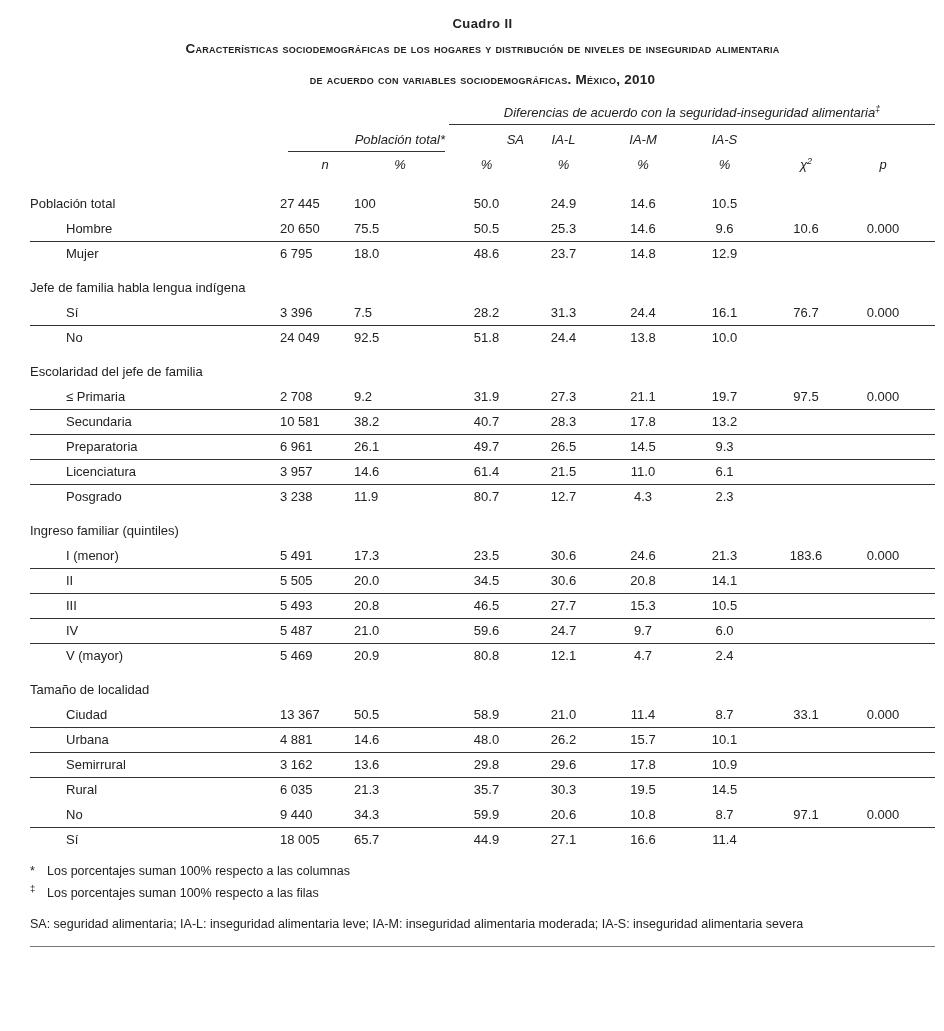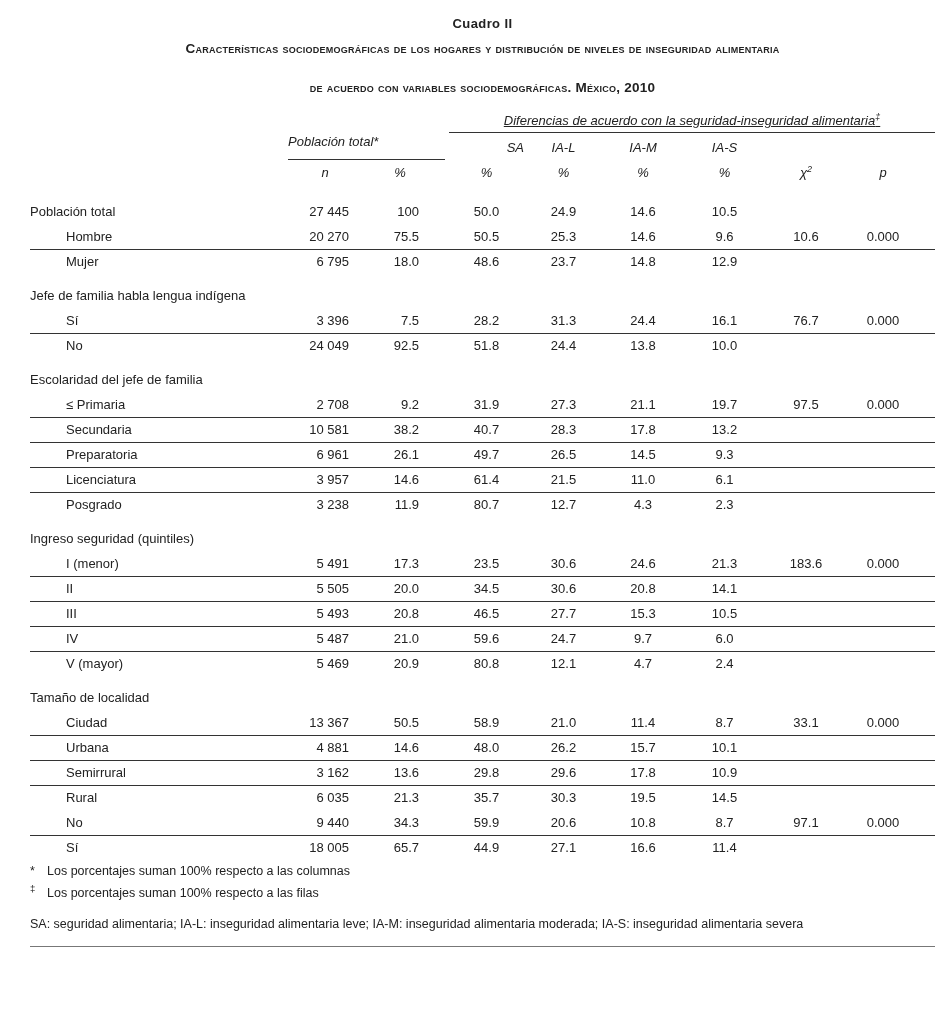--- a/index.html
+++ b/index.html
@@ -20,62 +20,62 @@
 
   
   table.main { border-collapse:collapse; table-layout:fixed; width:905px; margin-top:4px; }
   col.c-label { width:250px; } col.c-n { width:74px; } col.c-pct { width:70px; }
   col.c-sa { width:100px; } col.c-ial { width:79px; } col.c-iam { width:80px; }
   col.c-ias { width:83px; } col.c-chi { width:80px; } col.c-p { width:89px; }
 
   th, td { font-size:13px; font-weight:400; vertical-align:bottom; padding:0; color:#222; }
   thead th { font-style:italic; }
 
-  tr.h-span th { height:30px;text-decoration:underline; }
+  tr.h-span th { height:30px; }
   .dif-inner { margin-left:25px; border-bottom:1.7px solid #333; padding-bottom:4px; text-align:center; white-space:nowrap; }
   .dif-inner sup { font-size:9px; }
 
   tr.h-group th { height:27px; }
-  .pt-inner { margin-left:8px; margin-right:-21px; border-bottom:1.7px solid #333; padding-bottom:10px; text-align:left; }
+  .pt-inner { margin-left:8px; margin-right:-21px; border-bottom:1.7px solid #333; padding-bottom:4px; text-align:right; }
   .h-center { text-align:center; padding-bottom:5px; }
   .sa-pad { padding-left:25px;text-align:right; }
 
   tr.h-sub th { height:26px; padding-bottom:6px; }
   .n-head  { text-align:center; padding-left:16px; }
   .pct-head{ text-align:center; padding-left:22px; }
   .chi-head sup { font-size:9px; }
   .p-pad { padding-right:15px; }
 
   tbody td { height:25px; padding-bottom:5px; }
   tr.first-data-row td { height:38px; }
   tr.rule td { border-bottom:1.7px solid #333; }
   tr.section-row td { height:34px; padding-bottom:5px; }
   .label-cell { text-align:left; white-space:nowrap; }
   .label-cell.indent { padding-left:36px; }
   .num { text-align:center; }
-  .num-right { text-align:right; padding-right:5px; }
+  .num-right { text-align:left; padding-right:5px; }
 
   
-  .footnotes { margin-top:2px; width:905px; font-size:12.5px; }
+  .footnotes { margin-top:10px; width:905px; font-size:12.5px; }
   .footnote { line-height:18px; white-space:nowrap; }
   .fn-marker { display:inline-block; width:17px; }
   .fn-marker sup { font-size:9.5px; }
   .abbrev-line { margin-top:14px; font-size:12.5px; line-height:17px; white-space:nowrap; }
   .bottom-rule { margin-top:13px; width:905px; border-bottom:1px solid #777; }
 </style>
 </head>
 <body>
 
 <div class="page">
   <div class="content">
 
     <div class="title-block">
       <div class="cuadro-label">Cuadro II</div>
       <div class="main-title">Características sociodemográficas de los hogares y distribución de niveles de inseguridad alimentaria</div>
-      <div class="main-title" style="margin-top:16px;">de acuerdo con variables sociodemográficas. México, 2010</div>
+      <div class="main-title" style="margin-top:8px;">de acuerdo con variables sociodemográficas. México, 2010</div>
     </div>
 
     <table class="main">
       <colgroup>
         <col class="c-label">
           <col class="c-n">
           <col class="c-pct">
           <col class="c-sa">
         <col class="c-ial">
           <col class="c-iam">
@@ -121,21 +121,21 @@
             <td class="num-right">100</td>
             <td class="num sa-pad">50.0</td>
             <td class="num">24.9</td>
             <td class="num">14.6</td>
             <td class="num">10.5</td>
             <td class="num"></td>
             <td class="num p-pad"></td>
           </tr>
           <tr class="data-row rule">
             <td class="label-cell indent">Hombre</td>
-            <td class="num-right">20 270</td>
+            <td class="num-right">20 650</td>
             <td class="num-right">75.5</td>
             <td class="num sa-pad">50.5</td>
             <td class="num">25.3</td>
             <td class="num">14.6</td>
             <td class="num">9.6</td>
             <td class="num">10.6</td>
             <td class="num p-pad">0.000</td>
           </tr>
           <tr class="data-row">
             <td class="label-cell indent">Mujer</td>
@@ -225,21 +225,21 @@
             <td class="num-right">3 238</td>
             <td class="num-right">11.9</td>
             <td class="num sa-pad">80.7</td>
             <td class="num">12.7</td>
             <td class="num">4.3</td>
             <td class="num">2.3</td>
             <td class="num"></td>
             <td class="num p-pad"></td>
           </tr>
           <tr class="section-row">
-            <td colspan="9" class="label-cell">Ingreso seguridad (quintiles)</td>
+            <td colspan="9" class="label-cell">Ingreso familiar (quintiles)</td>
           </tr>
           <tr class="data-row rule">
             <td class="label-cell indent">I (menor)</td>
             <td class="num-right">5 491</td>
             <td class="num-right">17.3</td>
             <td class="num sa-pad">23.5</td>
             <td class="num">30.6</td>
             <td class="num">24.6</td>
             <td class="num">21.3</td>
             <td class="num">183.6</td>

